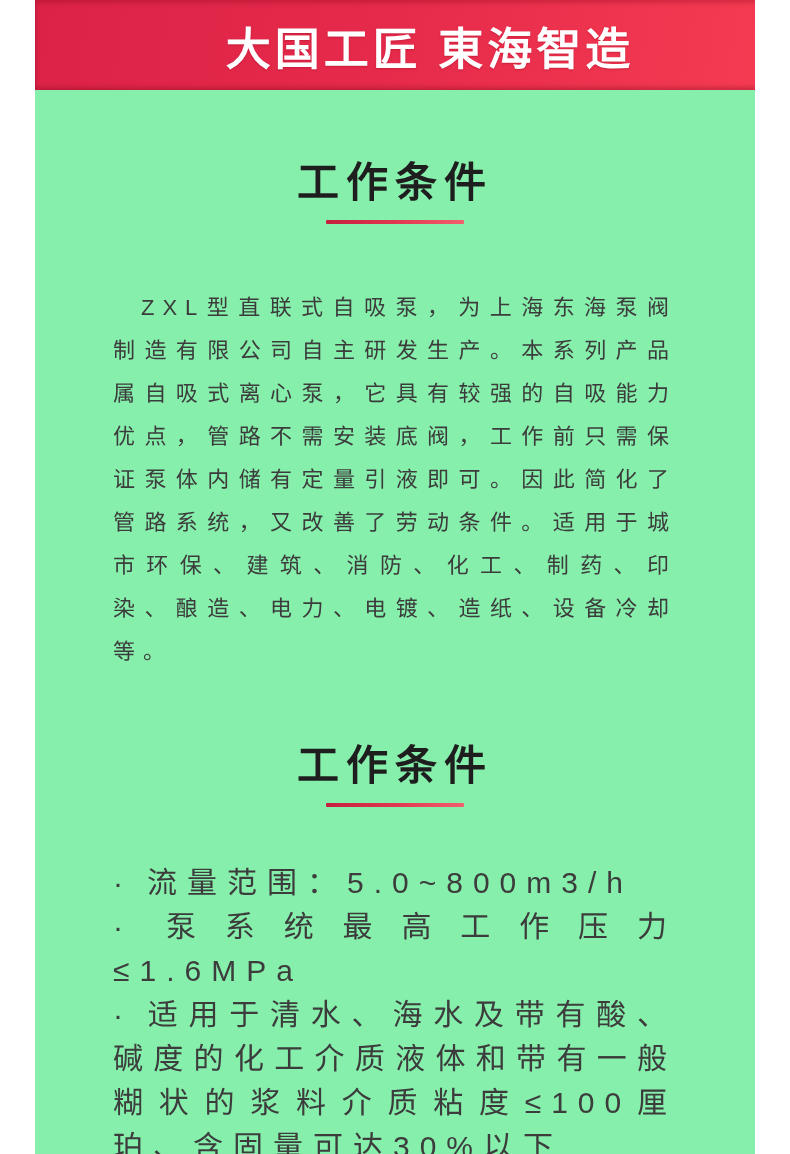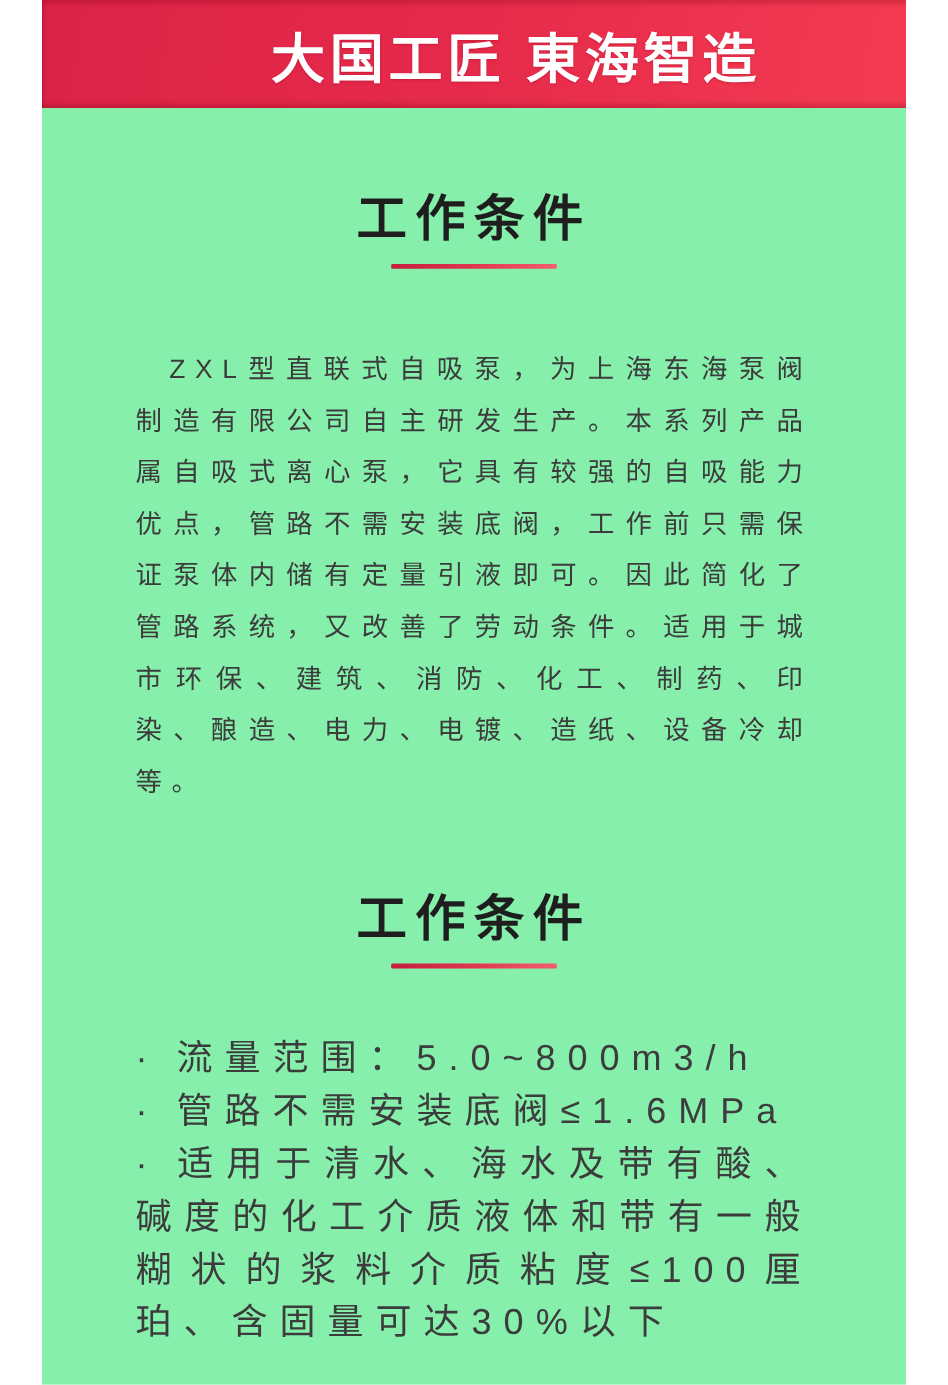--- a/index.html
+++ b/index.html
@@ -105,19 +105,19 @@
       <div class="title-underline"></div>
       <p class="paragraph">ZXL型直联式自吸泵，为上海东海泵阀制造有限公司自主研发生产。本系列产品属自吸式离心泵，它具有较强的自吸能力优点，管路不需安装底阀，工作前只需保证泵体内储有定量引液即可。因此简化了管路系统，又改善了劳动条件。适用于城市环保、建筑、消防、化工、制药、印染、酿造、电力、电镀、造纸、设备冷却等。</p>
     </section>
 
     <section class="section section--conditions">
       <h2 class="section-title">工作条件</h2>
       <div class="title-underline"></div>
 
       <ul class="bullet-list">
         <li class="bullet-item"><span class="bullet-marker">·</span><span class="bullet-text">流量范围：5.0~800m3/h</span></li>
-        <li class="bullet-item"><span class="bullet-marker">·</span><span class="bullet-text">管路不需安装底阀≤1.6MPa</span></li>
+        <li class="bullet-item"><span class="bullet-marker">·</span><span class="bullet-text">泵系统最高工作压力≤1.6MPa</span></li>
         <li class="bullet-item"><span class="bullet-marker">·</span><span class="bullet-text">适用于清水、海水及带有酸、碱度的化工介质液体和带有一般糊状的浆料介质粘度≤100厘珀、含固量可达30%以下</span></li>
       </ul>
     </section>
 
   </main>
 </div>
 
 </body></html>

